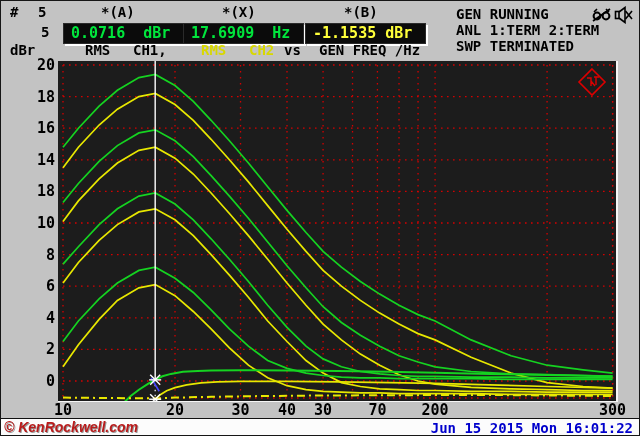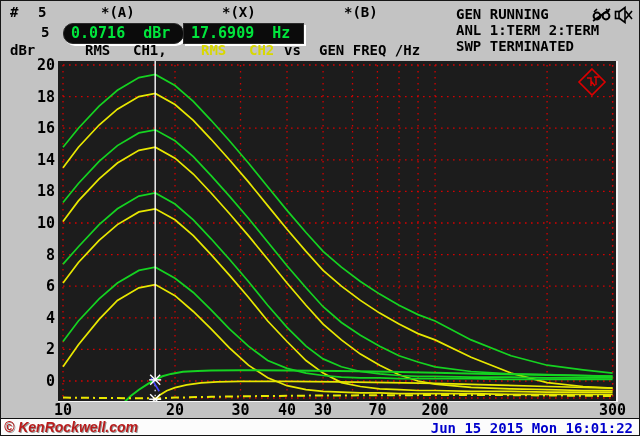--- a/index.html
+++ b/index.html
@@ -46,22 +46,23 @@
 
 <div id="screen">
 
   <div class="hdr-txt" style="left:9px;top:4px;">#</div>
   <div class="hdr-txt" style="left:37px;top:4px;">5</div>
   <div class="hdr-txt" style="left:100px;top:4px;">*(A)</div>
   <div class="hdr-txt" style="left:221px;top:4px;">*(X)</div>
   <div class="hdr-txt" style="left:343px;top:4px;">*(B)</div>
 
   <div class="hdr-txt" style="left:40px;top:24px;">5</div>
-  <div class="valbox val-green" style="left:62px;top:22px;border-radius:10px;">0.0716  dBr</div>
+  <div class="valbox val-green" style="left:62px;top:22px;">0.0716  dBr</div>
   <div class="valbox val-green" style="left:182px;top:22px;">17.6909  Hz</div>
+  <div class="valbox val-yellow" style="left:304px;top:22px;">-1.1535 dBr</div>
 
   <div class="hdr-txt" style="left:9px;top:42px;">dBr</div>
   <div class="hdr-txt" style="left:84px;top:42px;">RMS</div>
   <div class="hdr-txt" style="left:132px;top:42px;">CH1,</div>
   <div class="hdr-txt yellow" style="left:200px;top:42px;">RMS</div>
   <div class="hdr-txt yellow" style="left:248px;top:42px;text-align:right;">CH2</div>
   <div class="hdr-txt" style="left:283px;top:42px;">vs</div>
   <div class="hdr-txt" style="left:318px;top:42px;">GEN FREQ /Hz</div>
 
   <div class="status-line" style="top:5px;">GEN RUNNING</div>

